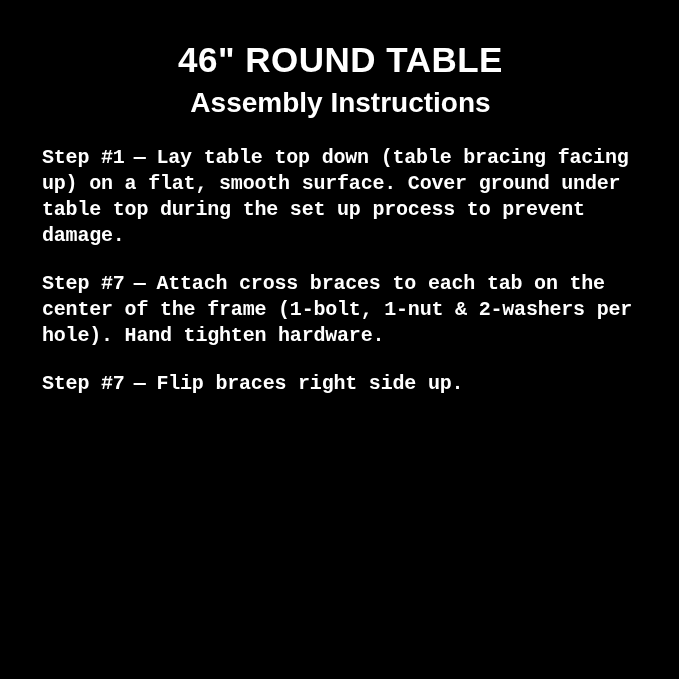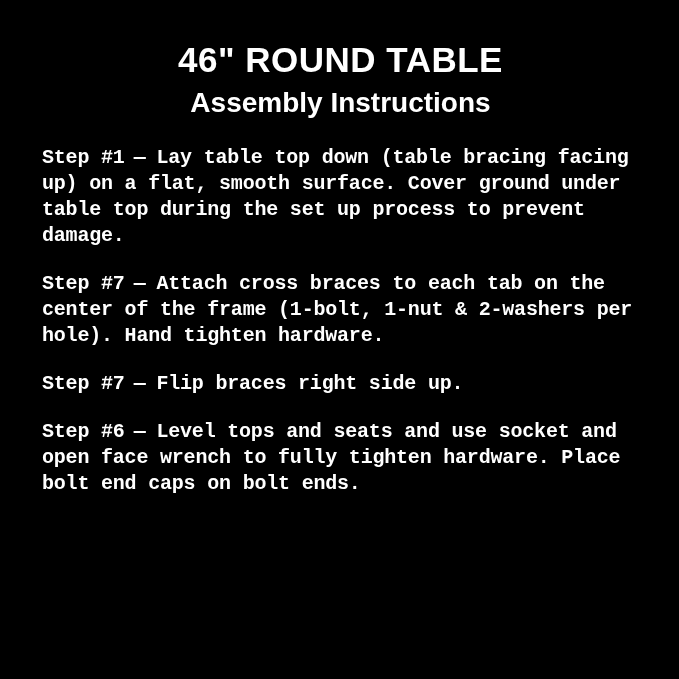--- a/index.html
+++ b/index.html
@@ -63,15 +63,14 @@
 
   <div class="steps">
     <p class="step"><span>Step #1</span><span class="dash">—</span><span>Lay table top down (table bracing facing up) on a flat, smooth surface. Cover ground under table top during the set up process to prevent damage.</span></p>
 
 
 
     <p class="step"><span>Step #7</span><span class="dash">—</span><span>Attach cross braces to each tab on the center of the frame (1-bolt, 1-nut &amp; 2-washers per hole). Hand tighten hardware.</span></p>
 
     <p class="step"><span>Step #7</span><span class="dash">—</span><span>Flip braces right side up.</span></p>
 
-    <p class="step"><span>Step #6</span><span class="dash">—</span><span>Level tops and seats and use socket and open face wrench to fully tighten hardware. Place bolt end caps on bolt ends.</span></p>
   </div>
 </div>
 
 </body></html>

